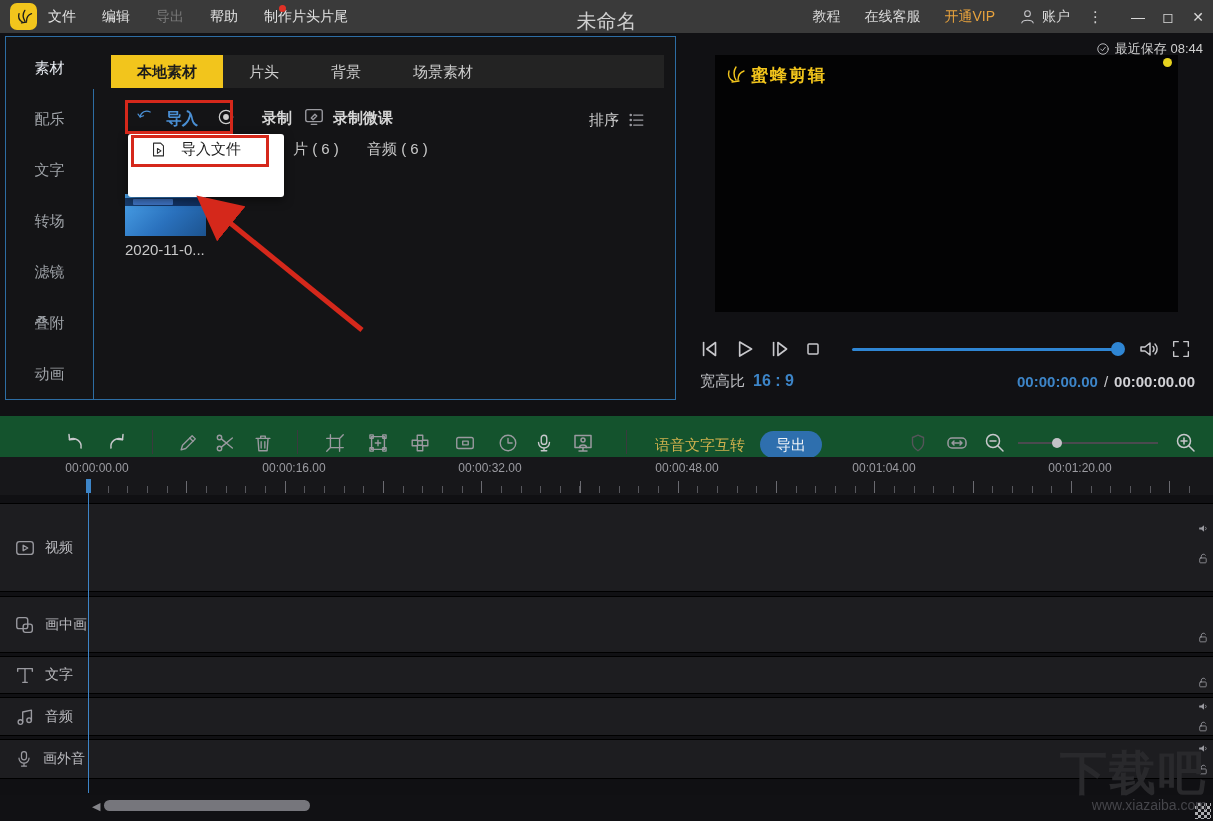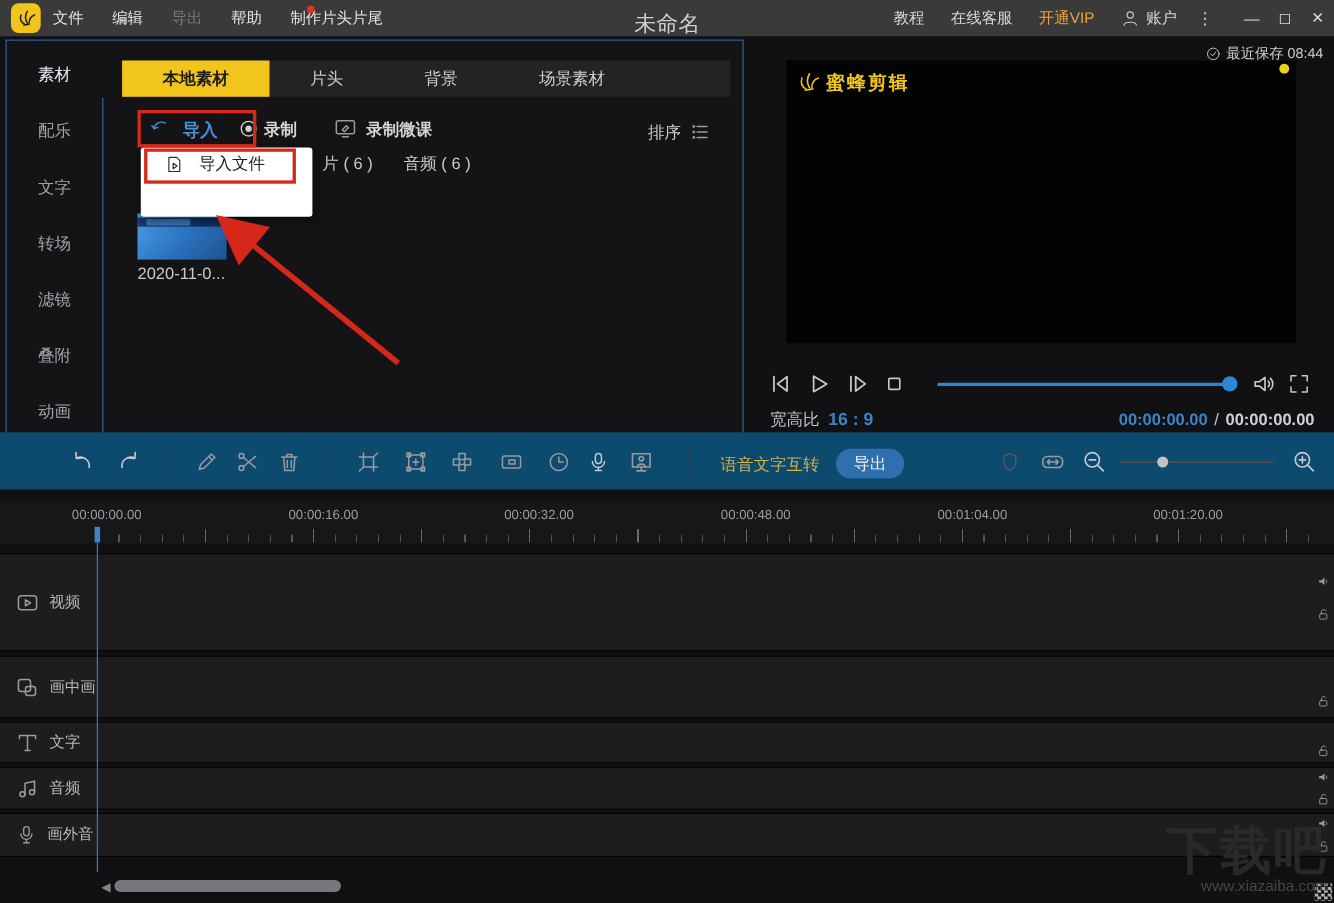--- a/index.html
+++ b/index.html
@@ -21,21 +21,21 @@
   .tb-account { display:flex; align-items:center; color:#d8d8d8; font-size:14px; margin-right:18px; }
   .tb-more { color:#cfcfcf; font-size:15px; margin-right:20px; letter-spacing:0; }
   .winbtn { color:#d8d8d8; font-size:14px; width:30px; text-align:center; }
 
   
   .materials-panel { position:absolute; left:5px; top:36px; width:671px; height:364px; background:#141416; border:1px solid #2d6da3; }
   .sidebar-divider { position:absolute; left:87px; top:52px; bottom:0; width:1px; background:#2d6da3; }
   .side-item { position:absolute; left:0; width:87px; text-align:center; font-size:15px; color:#9fa3a8; }
   .side-item.active { color:#e9edf3; }
   .tabbar { position:absolute; left:105px; top:18px; width:553px; height:33px; background:#232323; display:flex; }
-  .tab { height:33px; line-height:33px; padding:0 37px; font-size:15px; color:#cdcdcd; }
+  .tab { height:33px; line-height:33px; padding:0 26px; font-size:15px; color:#cdcdcd; }
   .tab.active { background:#f2c51c; color:#1c1c1c; font-weight:bold; }
   .imp-row-text { position:absolute; font-size:15px; color:#d6d6d6;font-weight:bold; }
   .imp-blue { color:#4a8fd4; font-size:16px; }
   .filters { position:absolute; left:287px; top:103px; font-size:15px; color:#c9c9c9; }
   .filters span { margin-right:24px; }
   .sort-wrap { position:absolute; right:28px; top:73px; display:flex; align-items:center; color:#cfcfcf; font-size:15px; }
 
   .dropdown { position:absolute; left:122px; top:97px; width:156px; height:63px; background:#ffffff; border-radius:3px; box-shadow:0 3px 10px rgba(0,0,0,.5); z-index:5; }
   .dd-item { height:31px; display:flex; align-items:center; padding-left:22px; font-size:15px; color:#1d1d1d; }
   .dd-item .dd-icon { margin-right:14px; display:flex; }
@@ -60,21 +60,21 @@
   .seek-track { position:absolute; left:0; top:6px; width:100%; height:3px; background:#2f86d4; border-radius:2px; }
   .seek-knob { position:absolute; right:-2px; top:0; width:14px; height:14px; border-radius:50%; background:#2f86d4; }
   .aspect { position:absolute; left:700px; top:372px; font-size:15px; color:#bfc0c4; }
   .aspect b { color:#3d85c8; font-size:16px; margin-left:8px; }
   .times { position:absolute; right:18px; top:373px; font-size:15px; }
   .times .cur { color:#3d85c8; font-weight:bold; }
   .times .sep { color:#c9c9cc; margin:0 6px; }
   .times .tot { color:#d2d2d6; font-weight:bold; }
 
   
-  .tl-toolbar { position:absolute; left:0; top:393px; width:1213px; height:52px; background:#0c4a6e; }
+  .tl-toolbar { position:absolute; left:0; top:416px; width:1213px; height:52px; background:#14532d; }
   .tool { position:absolute; top:14px; width:26px; height:26px; display:flex; align-items:center; justify-content:center; }
   .tsep { position:absolute; top:14px; width:1px; height:24px; background:#3a3a3e; }
   .speech-label { position:absolute; left:655px; top:20px; font-size:15px; color:#cfb14e; }
   .export-btn { position:absolute; left:760px; top:15px; width:62px; height:27px; background:#2e6fae; border-radius:14px; color:#eef2f6; font-size:15px; text-align:center; line-height:27px; }
   .zoom-slider { position:absolute; left:1018px; top:26px; width:140px; height:2px; background:#4a4a4f; }
   .zoom-knob { position:absolute; left:34px; top:-4px; width:10px; height:10px; border-radius:50%; background:#c3c3c7; }
 
   
   .ruler { position:absolute; left:0; top:457px; width:1213px; height:38px; background:#17171a; }
   .r-label { position:absolute; top:4px; transform:translateX(-50%); font-size:12px; color:#9b9ba1; white-space:nowrap; }
@@ -172,21 +172,21 @@
           <path d="M2.5 8.5 L5 12 L9 10.5"></path>
         </svg>
     </span>
     <span class="imp-row-text imp-blue" style="left:160px;top:72px">导入</span>
     <span style="position:absolute;left:210px;top:70px">
       <svg width="20" height="20" viewBox="0 0 24 24">
           <circle cx="12" cy="12" r="8" stroke="#cfcfcf" fill="none" stroke-width="1.5"></circle>
           <circle cx="12" cy="12" r="3.5" fill="#cfcfcf"></circle>
         </svg>
     </span>
-    <span class="imp-row-text" style="left:234px;top:72px">录制</span>
+    <span class="imp-row-text" style="left:256px;top:72px">录制</span>
     <span style="position:absolute;left:297px;top:69px">
       <svg class="ic" width="22" height="22" viewBox="0 0 24 24">
           <rect x="3" y="4" width="18" height="13" rx="2"></rect>
           <path d="M9 20 h6"></path>
           <path d="M9 13 l4-4 2 2 -4 4 z"></path>
         </svg>
     </span>
     <span class="imp-row-text" style="left:327px;top:72px">录制微课</span>
 
     <div class="sort-wrap">

